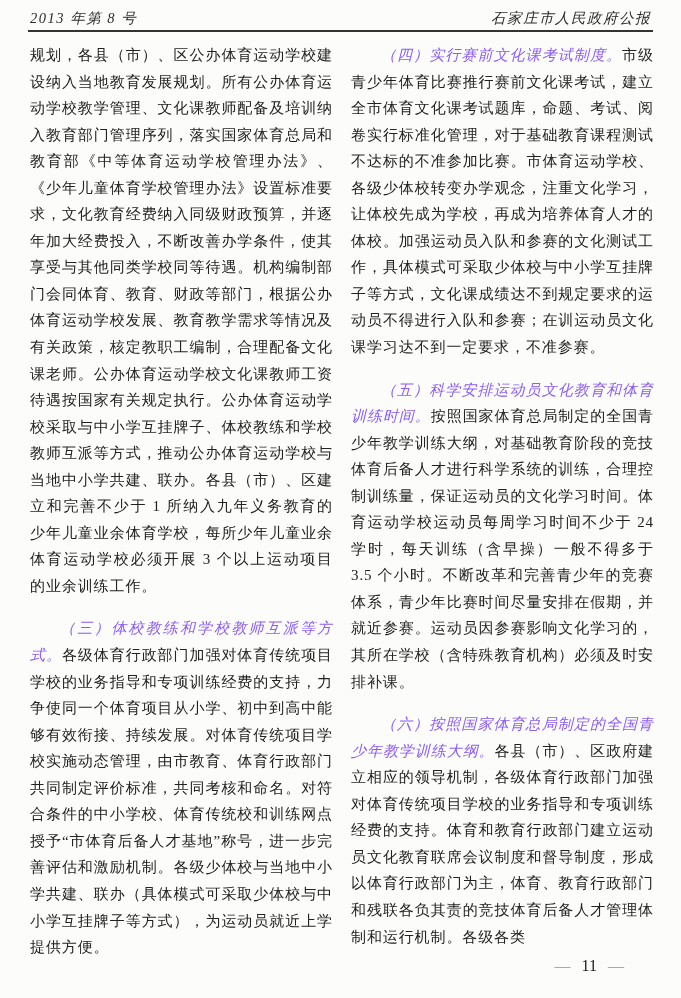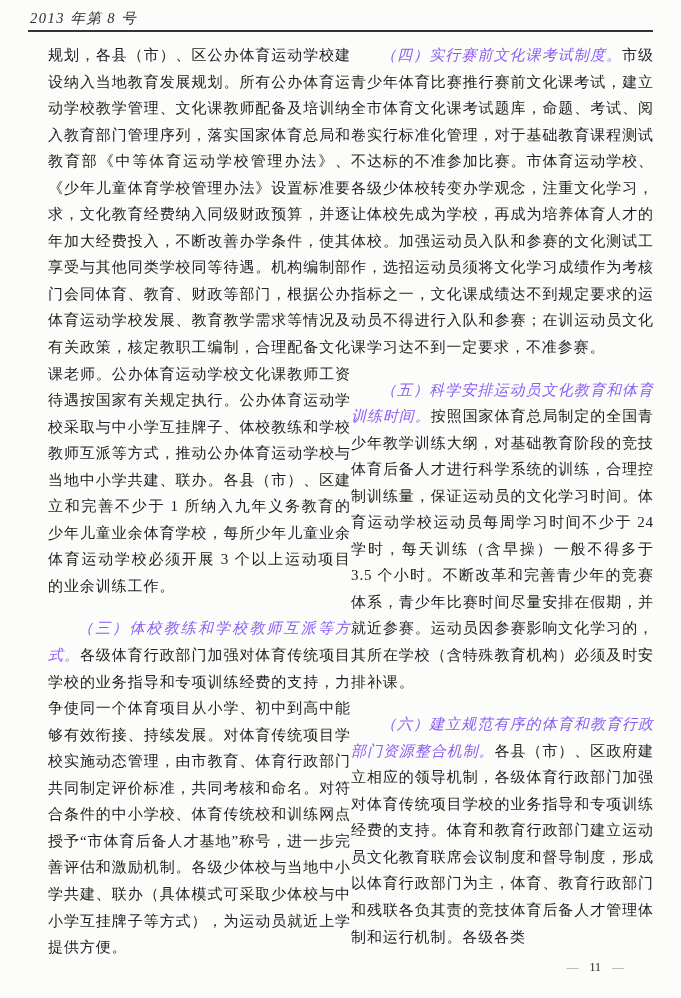--- a/index.html
+++ b/index.html
@@ -36,71 +36,73 @@
     right: 28px;
     height: 2px;
     background: #333;
   }
   .columns {
     position: absolute;
     top: 42px;
     left: 30px;
     right: 27px;
     display: flex;
+    gap: 18px;
     justify-content: flex-end;
   }
   .col {
     width: 303px;
     height: 912px;
     overflow: hidden;
     text-align: justify;
     font-size: 15px;
     line-height: 26.55px;
     letter-spacing: 0.9px;
     color: #222;
   }
   .col p { text-indent: 2em; }
   .col p.no-indent { text-indent: 0; }
   .col p + p { margin-top: 16px; }
   .section-heading { font-style: italic; color: #8b5cf6; }
   .page-footer {
     position: absolute;
     bottom: 23px;
     right: 57px;
-    font-size: 12px;
+    font-size: 16px;
     letter-spacing: 0;
     white-space: nowrap;
     color: #222;
     margin-top: 8px;
   }
   .page-footer .dash { color: #9b9b9b; }
   .page-footer .num { margin: 0 11px; color: #1d1d1d; }
 </style>
 </head>
 <body>
 
 <div class="page">
 
   <header class="page-header">
     <span class="kai">2013 年第 8 号</span>
+    <span class="kai">石家庄市人民政府公报</span>
   </header>
 
   <div class="header-rule"></div>
 
   <main class="columns">
 
     <section class="col">
       <p class="no-indent"><span>规划，各县（市）、区公办体育运动学校建设纳入当地教育发展规划。所有公办体育运动学校教学管理、文化课教师配备及培训纳入教育部门管理序列，落实国家体育总局和教育部《中等体育运动学校管理办法》、《少年儿童体育学校管理办法》设置标准要求，文化教育经费纳入同级财政预算，并逐年加大经费投入，不断改善办学条件，使其享受与其他同类学校同等待遇。机构编制部门会同体育、教育、财政等部门，根据公办体育运动学校发展、教育教学需求等情况及有关政策，核定教职工编制，合理配备文化课老师。公办体育运动学校文化课教师工资待遇按国家有关规定执行。公办体育运动学校采取与中小学互挂牌子、体校教练和学校教师互派等方式，推动公办体育运动学校与当地中小学共建、联办。各县（市）、区建立和完善不少于 1 所纳入九年义务教育的少年儿童业余体育学校，每所少年儿童业余体育运动学校必须开展 3 个以上运动项目的业余训练工作。</span></p>
       <p><span class="section-heading">（三）体校教练和学校教师互派等方式。</span><span>各级体育行政部门加强对体育传统项目学校的业务指导和专项训练经费的支持，力争使同一个体育项目从小学、初中到高中能够有效衔接、持续发展。对体育传统项目学校实施动态管理，由市教育、体育行政部门共同制定评价标准，共同考核和命名。对符合条件的中小学校、体育传统校和训练网点授予“市体育后备人才基地”称号，进一步完善评估和激励机制。各级少体校与当地中小学共建、联办（具体模式可采取少体校与中小学互挂牌子等方式），为运动员就近上学提供方便。</span></p>
     </section>
 
     <section class="col">
-      <p><span class="section-heading">（四）实行赛前文化课考试制度。</span><span>市级青少年体育比赛推行赛前文化课考试，建立全市体育文化课考试题库，命题、考试、阅卷实行标准化管理，对于基础教育课程测试不达标的不准参加比赛。市体育运动学校、各级少体校转变办学观念，注重文化学习，让体校先成为学校，再成为培养体育人才的体校。加强运动员入队和参赛的文化测试工作，选招运动员须将文化学习成绩作为考核指标之一，文化课成绩达不到规定要求的运动员不得进行入队和参赛；在训运动员文化课学习达不到一定要求，不准参赛。</span></p>
+      <p><span class="section-heading">（四）实行赛前文化课考试制度。</span><span>市级青少年体育比赛推行赛前文化课考试，建立全市体育文化课考试题库，命题、考试、阅卷实行标准化管理，对于基础教育课程测试不达标的不准参加比赛。市体育运动学校、各级少体校转变办学观念，注重文化学习，让体校先成为学校，再成为培养体育人才的体校。加强运动员入队和参赛的文化测试工作，具体模式可采取少体校与中小学互挂牌子等方式，文化课成绩达不到规定要求的运动员不得进行入队和参赛；在训运动员文化课学习达不到一定要求，不准参赛。</span></p>
       <p><span class="section-heading">（五）科学安排运动员文化教育和体育训练时间。</span><span>按照国家体育总局制定的全国青少年教学训练大纲，对基础教育阶段的竞技体育后备人才进行科学系统的训练，合理控制训练量，保证运动员的文化学习时间。体育运动学校运动员每周学习时间不少于 24 学时，每天训练（含早操）一般不得多于 3.5 个小时。不断改革和完善青少年的竞赛体系，青少年比赛时间尽量安排在假期，并就近参赛。运动员因参赛影响文化学习的，其所在学校（含特殊教育机构）必须及时安排补课。</span></p>
-      <p><span class="section-heading">（六）建立规范有序的体育和教育行政部门资源整合机制。</span><span>各县（市）、区政府建立相应的领导机制，各级体育行政部门加强对体育传统项目学校的业务指导和专项训练经费的支持。体育和教育行政部门建立运动员文化教育联席会议制度和督导制度，形成以体育行政部门为主，体育、教育行政部门和残联各负其责的竞技体育后备人才管理体制和运行机制。各级各类</span></p>
+      <p><span class="section-heading">（六）按照国家体育总局制定的全国青少年教学训练大纲。</span><span>各县（市）、区政府建立相应的领导机制，各级体育行政部门加强对体育传统项目学校的业务指导和专项训练经费的支持。体育和教育行政部门建立运动员文化教育联席会议制度和督导制度，形成以体育行政部门为主，体育、教育行政部门和残联各负其责的竞技体育后备人才管理体制和运行机制。各级各类</span></p>
     </section>
 
   </main>
 
   <footer class="page-footer">
     <span class="dash">—</span><span class="num">11</span><span class="dash">—</span>
   </footer>
 
 </div>
 

